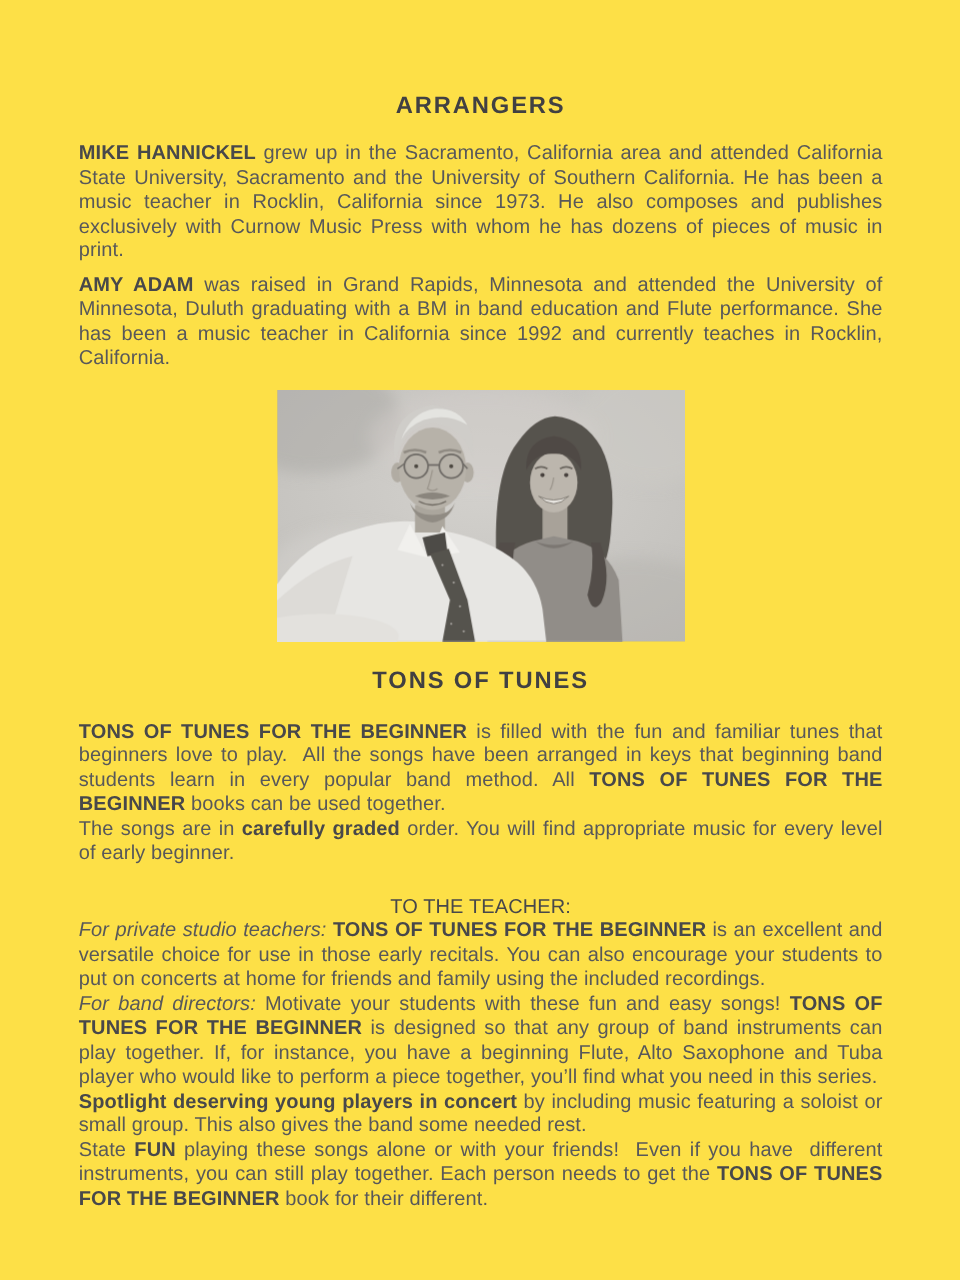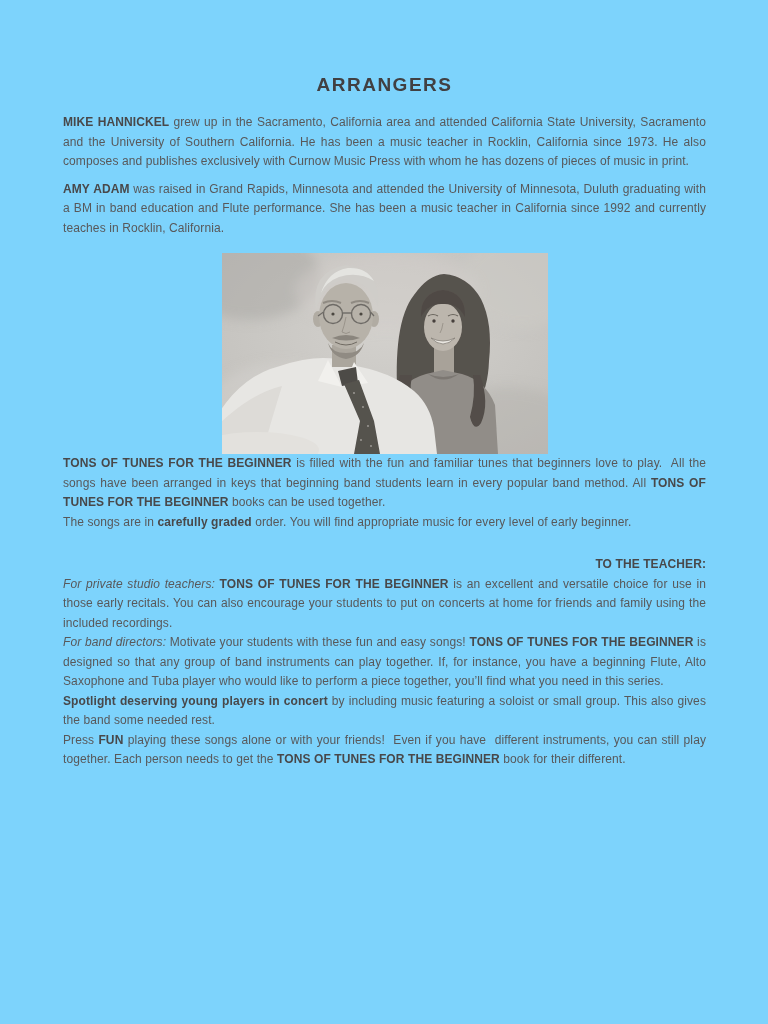--- a/index.html
+++ b/index.html
@@ -1,48 +1,48 @@
 <!DOCTYPE html>
 <html><head>
 <meta charset="utf-8">
 <style>
   html,body{margin:0;padding:0;background:#ffffff;}
   .page{
     position:relative;
     width:768px;height:1024px;
     box-sizing:border-box;
-    background:#7dd3fc;
+    background:#fde047;
     padding:74px 62px 0 63px;
     overflow:hidden;
     font-family:"Liberation Sans", sans-serif;
     color:#58585a;
   }
   h1{
     margin:0;
     font-size:19px;
     line-height:22px;
     font-weight:700;
     letter-spacing:1.5px;
     text-align:center;
     color:#414042;
   }
   h1.arrangers-title{margin-bottom:17px;}
   h1.tons-title{margin-top:21px;margin-bottom:20px;}
   p{
     margin:0;
-    font-size:12px;
+    font-size:16px;
     line-height:19.5px;
     letter-spacing:0.1px;
     text-align:justify;
     color:#58585a;
   }
   p.p-amy{margin-top:8px;}
   .b{font-weight:700;color:#48484a;}
   .i{font-style:italic;}
-  p.subhead{font-weight:700;color:#48484a;text-align:right;}
+  p.subhead{font-weight:400;color:#48484a;text-align:center;}
   p.subhead-teacher{margin-top:23px;}
   p.subhead-musician{margin-top:16px;}
   .photo-row{margin-top:15px;text-align:center;line-height:0;}
   .photo-row svg{display:inline-block;}
 </style>
 </head>
 <body>
 
 <div class="page">
 
@@ -125,24 +125,25 @@
           <circle cx="139" cy="61" r="1.6" fill="#4c4741"></circle>
           <path d="M124,64 Q122,74 120,79 Q124,82 128,79" stroke="#9a948b" stroke-width="1" fill="none"></path>
           <path d="M110,85 Q124,79 138,85 Q124,90 110,85 Z" fill="#8a857d"></path>
           <path d="M113,89 Q124,95 135,89" stroke="#6f6a62" stroke-width="1" fill="none"></path>
           <path d="M106,90 Q110,104 124,106 Q138,104 142,90 Q138,100 124,100 Q110,100 106,90 Z" fill="#908b83"></path>
         </g>
       </g>
     </svg>
   </div>
 
+  <h1 class="tons-title">TONS OF TUNES</h1>
 
   <p><span class="b">TONS OF TUNES FOR THE BEGINNER</span><span> is filled with the fun and familiar tunes that beginners love to play.&nbsp; All the songs have been arranged in keys that beginning band students learn in every popular band method. All </span><span class="b">TONS OF TUNES FOR THE BEGINNER</span><span> books can be used together.</span></p>
   <p><span>The songs are in </span><span class="b">carefully graded</span><span> order. You will find appropriate music for every level of early beginner.</span></p>
 
   <p class="subhead subhead-teacher">TO THE TEACHER:</p>
   <p><span class="i">For private studio teachers:</span><span> </span><span class="b">TONS OF TUNES FOR THE BEGINNER</span><span> is an excellent and versatile choice for use in those early recitals. You can also encourage your students to put on concerts at home for friends and family using the included recordings.</span></p>
   <p><span class="i">For band directors:</span><span> Motivate your students with these fun and easy songs! </span><span class="b">TONS OF TUNES FOR THE BEGINNER</span><span> is designed so that any group of band instruments can play together. If, for instance, you have a beginning Flute, Alto Saxophone and Tuba player who would like to perform a piece together, you’ll find what you need in this series.</span></p>
   <p><span class="b">Spotlight deserving young players in concert</span><span> by including music featuring a soloist or small group. This also gives the band some needed rest.</span></p>
 
-  <p><span>Press </span><span class="b">FUN</span><span> playing these songs alone or with your friends!&nbsp; Even if you have&nbsp; different instruments, you can still play together. Each person needs to get the </span><span class="b">TONS OF TUNES FOR THE BEGINNER</span><span> book for their different.</span></p>
+  <p><span>State </span><span class="b">FUN</span><span> playing these songs alone or with your friends!&nbsp; Even if you have&nbsp; different instruments, you can still play together. Each person needs to get the </span><span class="b">TONS OF TUNES FOR THE BEGINNER</span><span> book for their different.</span></p>
 
 </div>
 
 </body></html>

